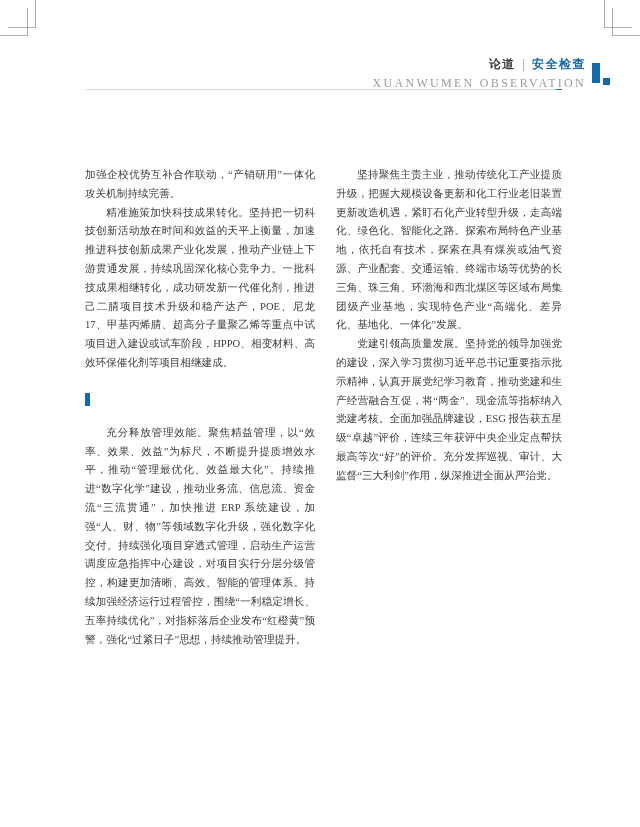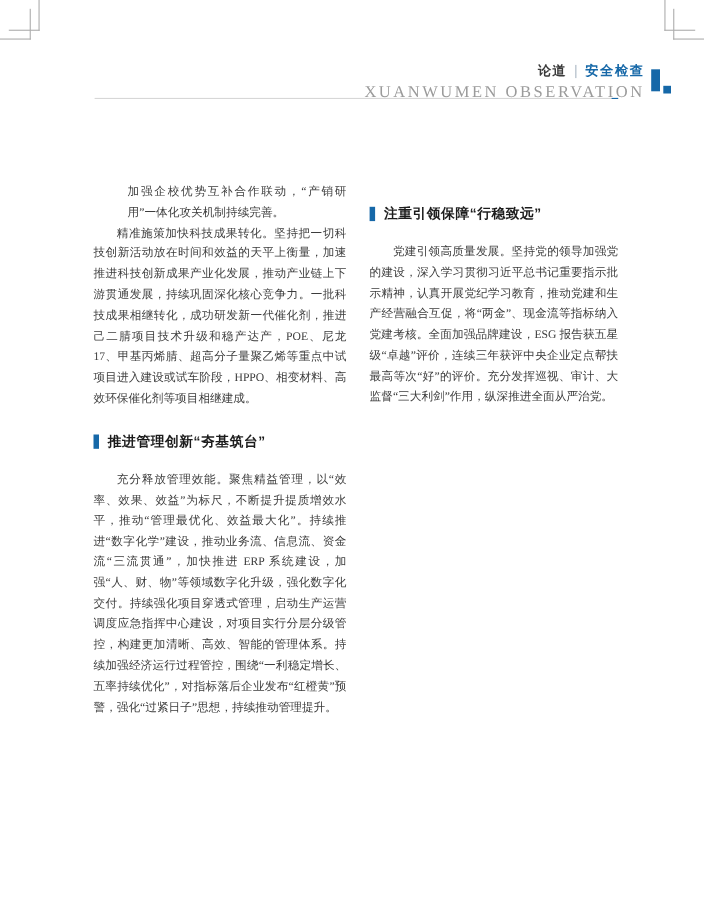--- a/index.html
+++ b/index.html
@@ -9,33 +9,33 @@
   }
   
   .cm{position:absolute;background:#adadad;}
   
   .header-text{position:absolute;top:56px;right:102px;text-align:right;}
   .header-title-row{display:flex;justify-content:flex-end;align-items:center;gap:8px;
     font-family:"Liberation Sans","DejaVu Sans",sans-serif;font-weight:bold;font-size:12px;}
   .section-label{color:#3a3a3a;letter-spacing:1px;}
   .header-divider{width:1px;height:12px;background:#a9b6c2;}
   .column-title{color:#1668a8;letter-spacing:1.5px;}
-  .header-subtitle{margin-top:3px;font-size:15px;color:#9b9b9b;letter-spacing:2.3px;white-space:nowrap;}
+  .header-subtitle{margin-top:3px;font-size:12px;color:#9b9b9b;letter-spacing:2.3px;white-space:nowrap;}
   .logo{position:absolute;top:63px;right:78px;width:18px;height:22px;}
   .logo-bar{position:absolute;left:0;top:0;width:8px;height:20px;background:#1668a8;}
   .logo-dot{position:absolute;right:0;bottom:0;width:7px;height:7px;background:#1668a8;}
   .header-rule{position:absolute;top:89px;left:86px;width:476px;height:1px;background:#d7d7d7;}
   .header-rule-tip{position:absolute;right:0;top:0;width:6px;height:1px;background:#1668a8;}
   
   .content{position:absolute;left:85px;top:166px;width:477px;display:flex;gap:21px;}
   .col{display:block;}
   .col-left{width:230px;}
   .col-right{width:226px;}
   .col p{margin:0;text-indent:2em;font-size:10.6px;line-height:18.8px;text-align:justify;color:#3c3c3c;}
-  .col p.no-indent{text-indent:0;margin-left:31px;}
+  .col p.no-indent{text-indent:0;}
   .section-heading{display:flex;align-items:center;gap:8px;margin:20px 0 18px 0;}
   .heading-bullet{flex:none;width:5px;height:13px;background:#1668a8;}
   .section-heading-text{font-family:"Liberation Sans","DejaVu Sans",sans-serif;
     font-weight:bold;font-size:12.5px;color:#1c1c1c;letter-spacing:0.5px;white-space:nowrap;}
   
   .end-mark{display:inline-block;width:7px;height:7px;border:2px solid #cd3a29;
     margin-left:4px;vertical-align:-1px;background:#fff;}
   
   .footer{position:absolute;top:712px;right:78px;display:flex;align-items:center;gap:5px;}
   .page-number{font-weight:bold;font-size:11.5px;color:#222222;letter-spacing:1px;}
@@ -81,29 +81,25 @@
   <div class="header-rule">
     <span class="header-rule-tip"></span>
   </div>
 
   <div class="content">
     <div class="col col-left">
       <p class="no-indent">加强企校优势互补合作联动，“产销研用”一体化攻关机制持续完善。</p>
       <p>精准施策加快科技成果转化。坚持把一切科技创新活动放在时间和效益的天平上衡量，加速推进科技创新成果产业化发展，推动产业链上下游贯通发展，持续巩固深化核心竞争力。一批科技成果相继转化，成功研发新一代催化剂，推进己二腈项目技术升级和稳产达产，POE、尼龙 17、甲基丙烯腈、超高分子量聚乙烯等重点中试项目进入建设或试车阶段，HPPO、相变材料、高效环保催化剂等项目相继建成。</p>
       <div class="section-heading">
         <span class="heading-bullet"></span>
-        <span class="section-heading-text">推进管理创新“夯基筑台”</span>
       </div>
       <p>充分释放管理效能。聚焦精益管理，以“效率、效果、效益”为标尺，不断提升提质增效水平，推动“管理最优化、效益最大化”。持续推进“数字化学”建设，推动业务流、信息流、资金流“三流贯通”，加快推进 ERP 系统建设，加强“人、财、物”等领域数字化升级，强化数字化交付。持续强化项目穿透式管理，启动生产运营调度应急指挥中心建设，对项目实行分层分级管控，构建更加清晰、高效、智能的管理体系。持续加强经济运行过程管控，围绕“一利稳定增长、五率持续优化”，对指标落后企业发布“红橙黄”预警，强化“过紧日子”思想，持续推动管理提升。</p>
     </div>
     <div class="col col-right">
-      <div class="section-heading">
-        <span class="heading-bullet"></span>
-        <span class="section-heading-text">注重引领保障“行稳致远”</span>
-      </div>
+      <p>坚持聚焦主责主业，推动传统化工产业提质升级，把握大规模设备更新和化工行业老旧装置更新改造机遇，紧盯石化产业转型升级，走高端化、绿色化、智能化之路。探索布局特色产业基地，依托自有技术，探索在具有煤炭或油气资源、产业配套、交通运输、终端市场等优势的长三角、珠三角、环渤海和西北煤区等区域布局集团级产业基地，实现特色产业“高端化、差异化、基地化、一体化”发展。</p>
       <p>党建引领高质量发展。坚持党的领导加强党的建设，深入学习贯彻习近平总书记重要指示批示精神，认真开展党纪学习教育，推动党建和生产经营融合互促，将“两金”、现金流等指标纳入党建考核。全面加强品牌建设，ESG 报告获五星级“卓越”评价，连续三年获评中央企业定点帮扶最高等次“好”的评价。充分发挥巡视、审计、大监督“三大利剑”作用，纵深推进全面从严治党。</p>
     </div>
   </div>
 
   <div class="footer">
     <span class="page-number">087</span>
     <span class="page-number-square"></span>
   </div>
 
 </div>

